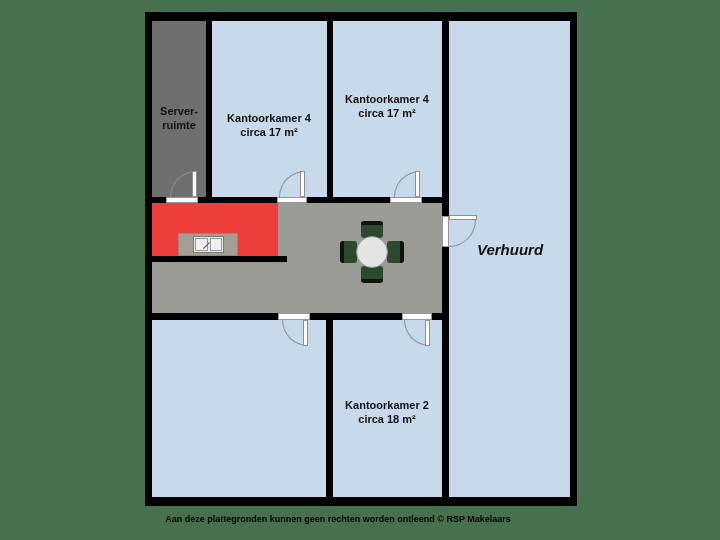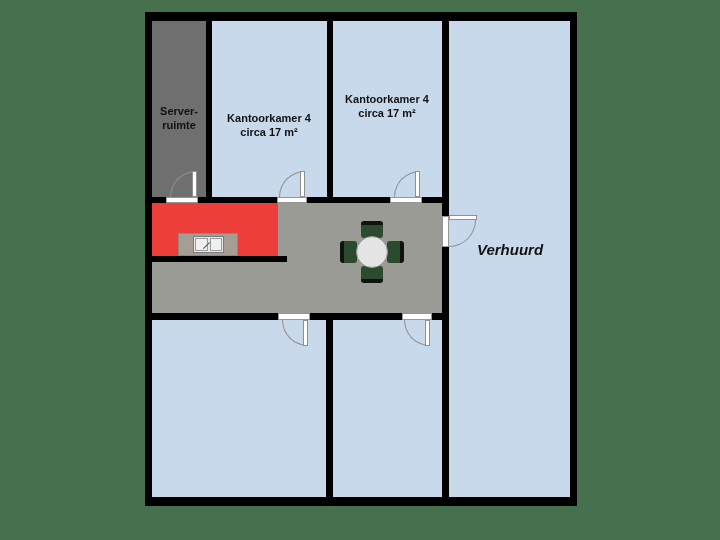--- a/index.html
+++ b/index.html
@@ -119,17 +119,22 @@
     <span>ruimte</span>
   </div>
   <div class="label" style="left:269px;top:92px;margin-top:19px;">
     <span>Kantoorkamer 4</span><br>
     <span>circa 17 m²</span>
   </div>
   <div class="label" style="left:387px;top:92px;">
     <span>Kantoorkamer 4</span><br>
     <span>circa 17 m²</span>
   </div>
+  <div class="label" style="left:387px;top:398px;">
+    <span>Kantoorkamer 2</span><br>
+    <span>circa 18 m²</span>
+  </div>
   <div class="label label-big" style="left:510px;top:242px;font-style:italic;">
     <span>Verhuurd</span>
   </div>
 
+  <div class="caption" style="left:338px;top:514px;">Aan deze plattegronden kunnen geen rechten worden ontleend © RSP Makelaars</div>
 </div>
 
 </body></html>

